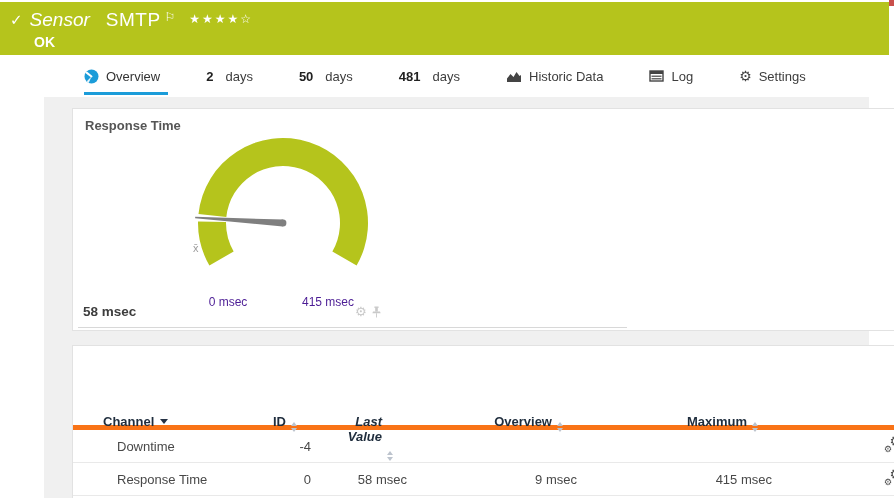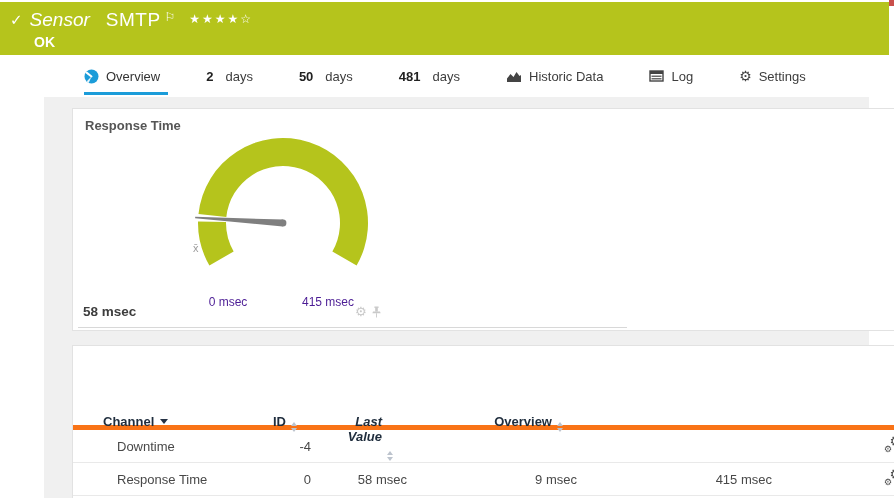--- a/index.html
+++ b/index.html
@@ -176,20 +176,26 @@
               <i class="up"></i>
               <i class="dn"></i>
             </span>
         </div>
         <div class="th num">
           <span>Overview</span><span class="sort">
               <i class="up"></i>
               <i class="dn"></i>
             </span>
         </div>
+        <div class="th num">
+          <span>Maximum</span><span class="sort">
+              <i class="up"></i>
+              <i class="dn"></i>
+            </span>
+        </div>
         <div class="th actions"></div>
       </div>
 
       <div class="grid trow">
         <div class="td">Downtime</div>
         <div class="td num">-4</div>
         <div class="td num"></div>
         <div class="td num"></div>
         <div class="td num"></div>
         <div class="td actions">

